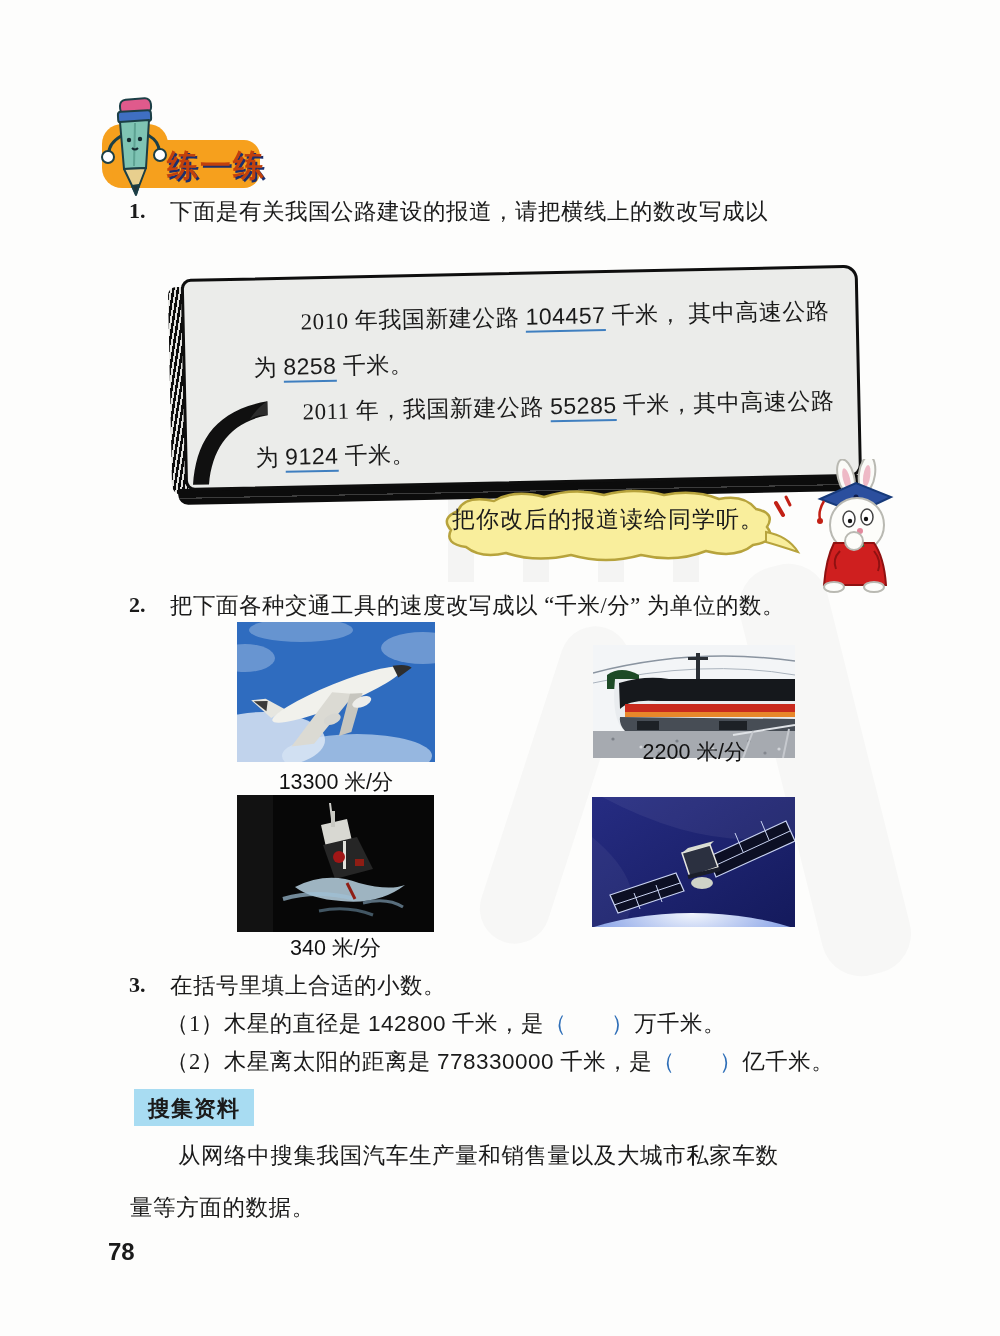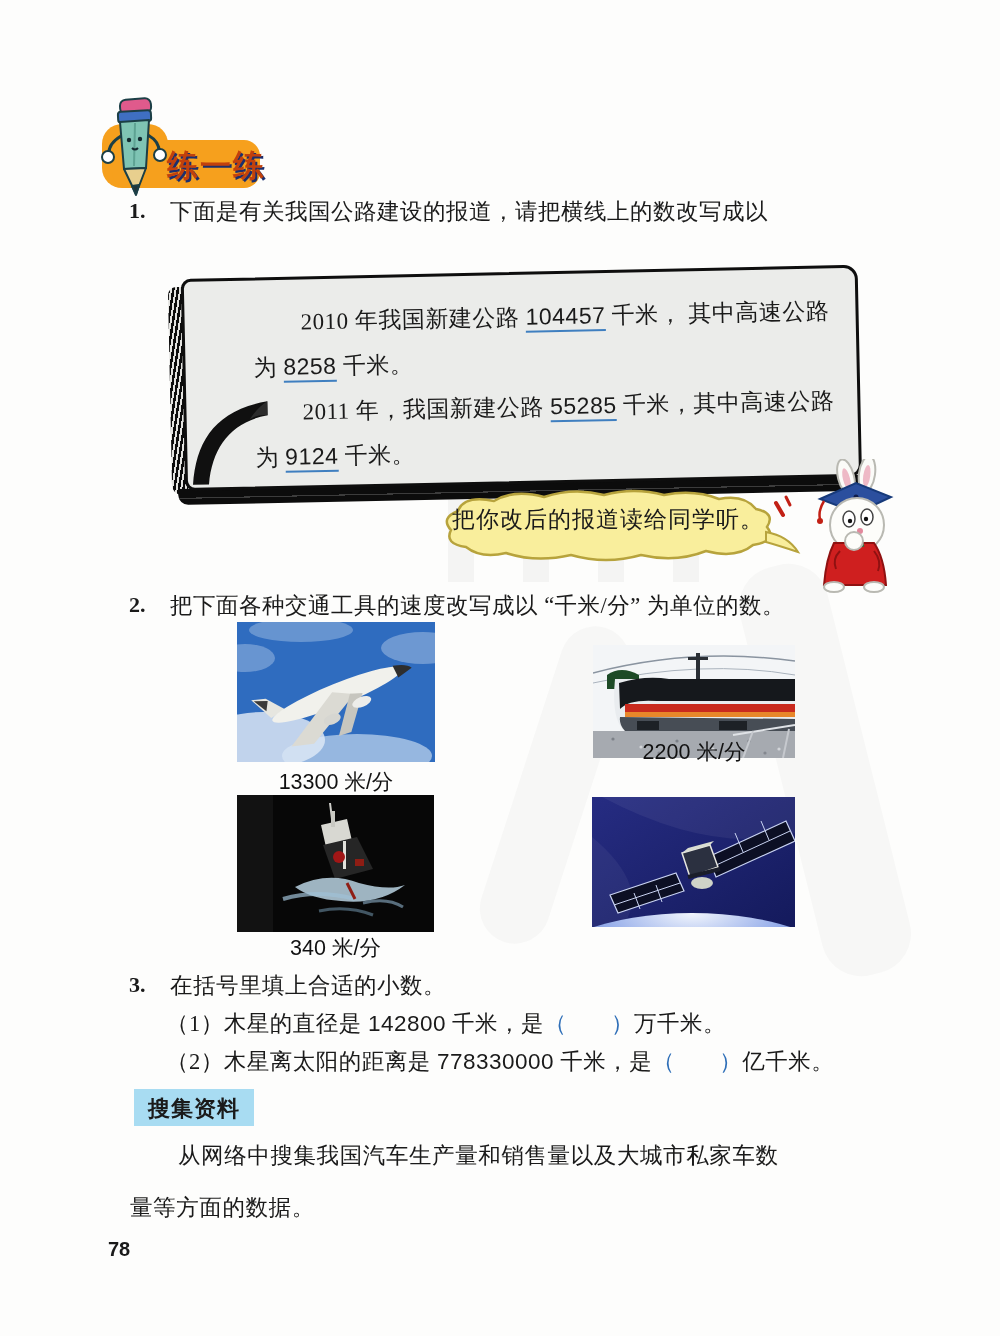--- a/index.html
+++ b/index.html
@@ -64,21 +64,21 @@
   .q3-item .num { font-family:"Liberation Sans", sans-serif; }
   .paren { color:#2f6fb8; }
   .gap { display:inline-block; width:44px; }
 
   
   .collect-badge { position:absolute; left:134px; top:1089px; padding:5px 14px 2px 14px;
     background:#A8DCF2; font-size:22px; font-weight:bold; letter-spacing:1px; }
   .collect-line { position:absolute; font-size:22.5px; letter-spacing:0.6px; white-space:nowrap; }
 
   .page-num { position:absolute; left:108px; top:1238px;
-    font-family:"Liberation Sans", sans-serif; font-weight:bold; font-size:20px; }
+    font-family:"Liberation Sans", sans-serif; font-weight:bold; font-size:24px; }
 </style>
 </head>
 <body>
 
 <div id="page">
 
   <div class="wm-stripe" style="left:448px; top:470px; width:26px; height:112px;"></div>
   <div class="wm-stripe" style="left:523px; top:470px; width:26px; height:112px;"></div>
   <div class="wm-stripe" style="left:598px; top:470px; width:26px; height:112px;"></div>
   <div class="wm-stripe" style="left:673px; top:470px; width:26px; height:112px;"></div>

